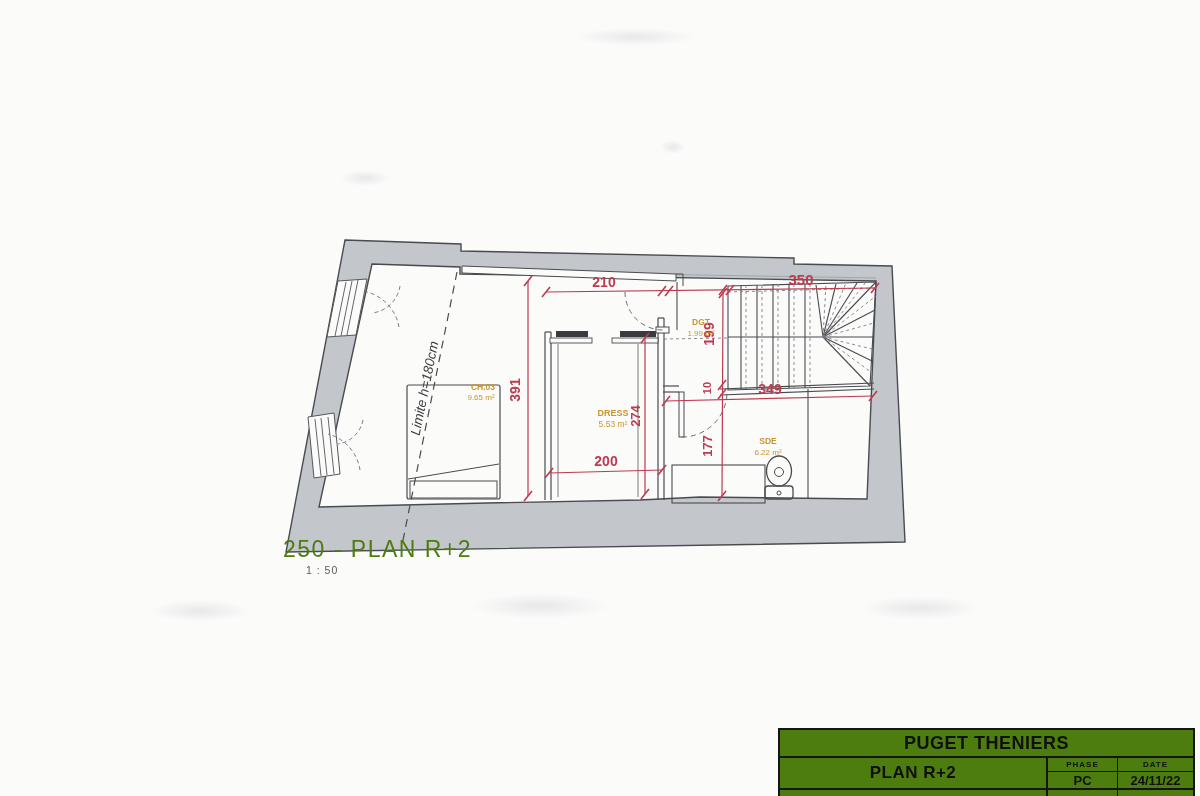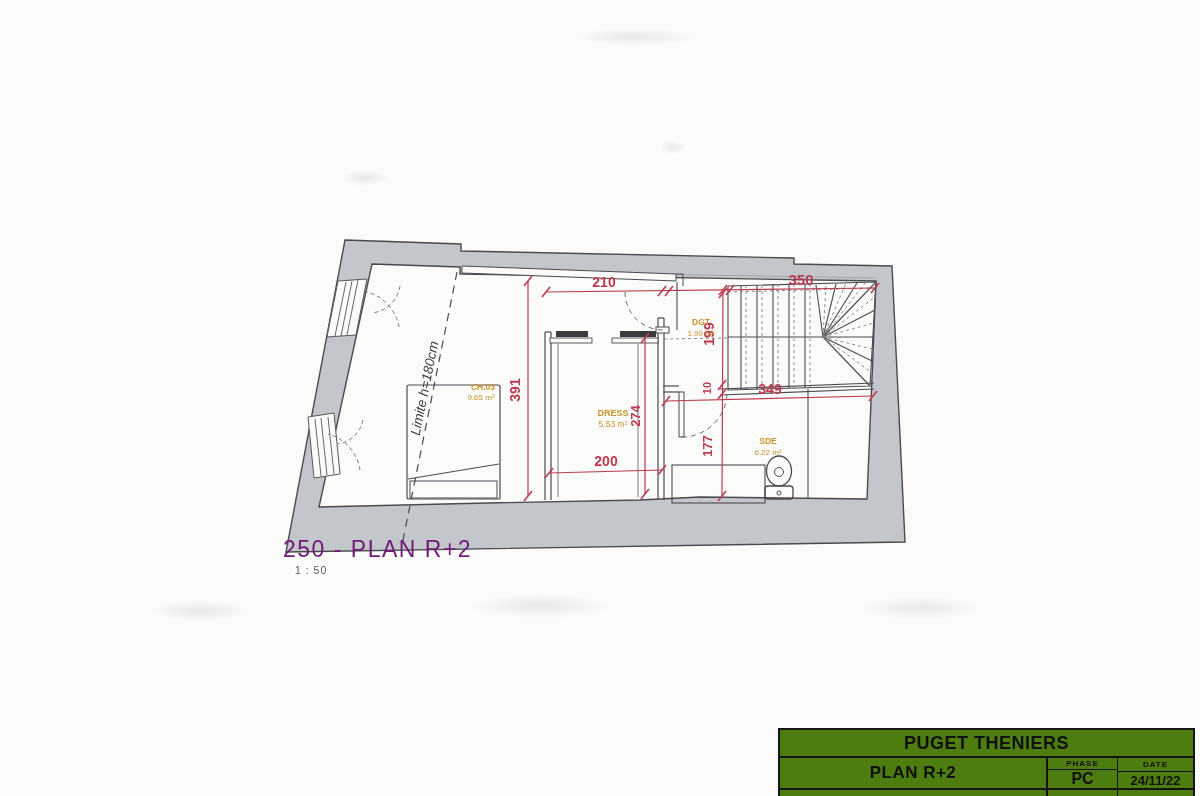--- a/index.html
+++ b/index.html
@@ -8,24 +8,24 @@
     background:#fbfbfa;
     font-family:"Liberation Sans",sans-serif;
   }
   .abs{position:absolute;}
   svg text{font-family:"Liberation Sans",sans-serif;}
   .dim{fill:#bd3b50;font-weight:bold;}
   .room-name{fill:#c9952f;font-weight:bold;text-anchor:middle;}
   .room-area{fill:#c9952f;text-anchor:middle;}
   .plan-title{
     position:absolute;left:283px;top:536px;
-    font-size:23px;color:#701a75;letter-spacing:1.5px;white-space:nowrap;
+    font-size:23px;color:#4d7c0f;letter-spacing:1.5px;white-space:nowrap;
   }
   .plan-scale{
-    position:absolute;left:295px;top:564px;
+    position:absolute;left:306px;top:564px;
     font-size:10.5px;color:#5a5a5a;letter-spacing:1px;
   }
   .smudge{position:absolute;border-radius:50%;opacity:.55;
     background:radial-gradient(closest-side,rgba(178,182,187,.5),rgba(178,182,187,0));}
   
   .tblock{
     position:absolute;left:778px;top:728px;width:417px;height:76px;
     border:2px solid #151515;box-sizing:border-box;background:#4d7c0f;
     overflow:hidden;color:#101010;
   }
@@ -33,21 +33,21 @@
     font-weight:bold;font-size:18px;letter-spacing:.5px;}
   .tb-row2{height:32px;border-bottom:2px solid #151515;display:flex;box-sizing:border-box;}
   .tb-sheet{width:268px;border-right:2px solid #151515;box-sizing:border-box;
     display:flex;align-items:center;justify-content:center;font-weight:bold;font-size:17px;letter-spacing:.5px;}
   .tb-col{display:flex;flex-direction:column;box-sizing:border-box;}
   .tb-phase{width:70px;border-right:1.5px solid #151515;}
   .tb-date{flex:1;justify-content:space-between;}
   .tb-colhead{height:13px;border-bottom:1px solid #151515;display:flex;align-items:center;justify-content:center;
     font-size:8px;letter-spacing:1px;font-weight:600;}
   .tb-colval{flex:1;display:flex;align-items:center;justify-content:center;font-weight:bold;}
-  .tb-phase .tb-colval{font-size:16px;}
+  .tb-phase .tb-colval{font-size:13px;}
   .tb-date .tb-colval{font-size:13px;}
   .tb-row3{height:12px;display:flex;}
   .tb-r3a{width:268px;border-right:2px solid #151515;box-sizing:border-box;}
   .tb-r3b{width:70px;border-right:1.5px solid #151515;box-sizing:border-box;}
   .tb-r3c{flex:1;}
 </style>
 </head>
 <body>
 
 <div class="smudge" style="left:575px;top:28px;width:120px;height:18px;"></div>

